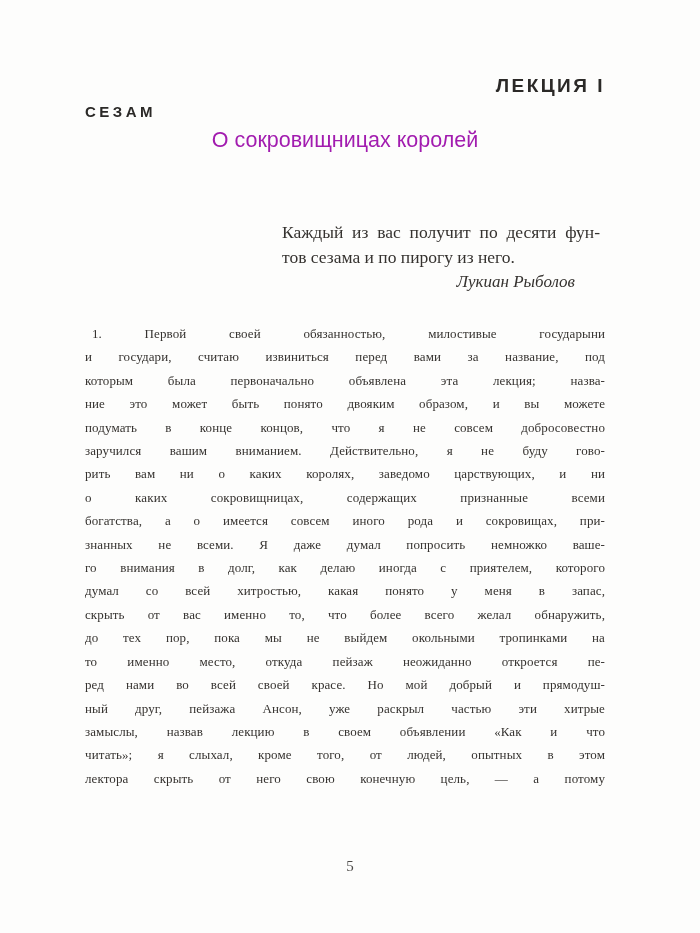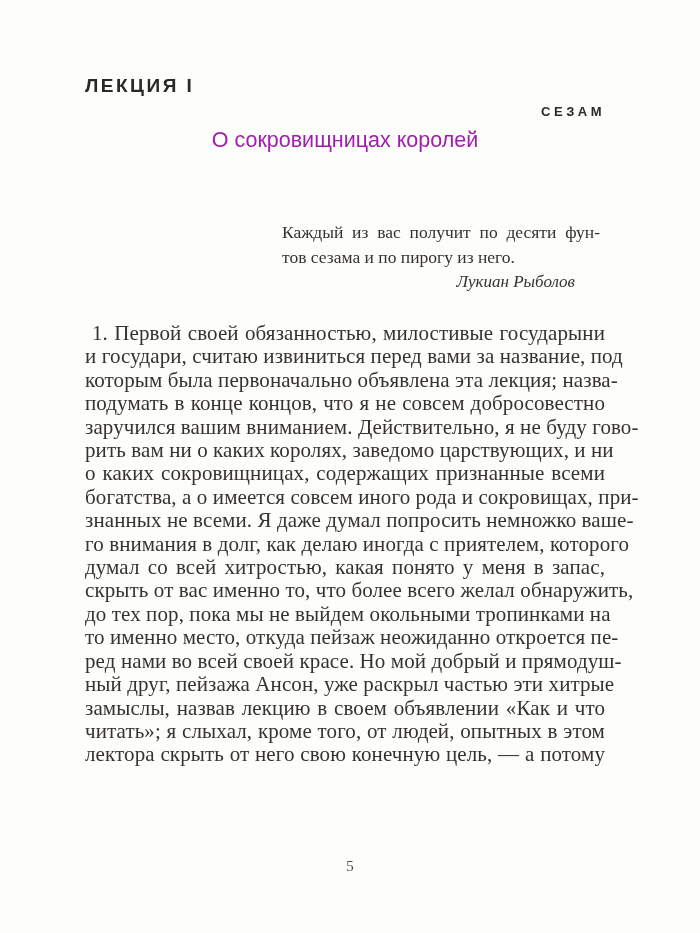--- a/index.html
+++ b/index.html
@@ -28,31 +28,31 @@
     width:520px;
   }
   
   .heading{ margin-top:74px; }
   .lecture{
     font-family:"Liberation Sans", sans-serif;
     font-weight:bold;
     font-size:19px;
     letter-spacing:2.5px;
     line-height:24px;
-    text-align:left;
+    text-align:right;
     color:var(--heading);
   }
   .chapter-title{
     font-family:"Liberation Sans", sans-serif;
     font-weight:bold;
-    font-size:13px;
+    font-size:15px;
     letter-spacing:3.5px;
     line-height:24px;
     margin-top:2px;
-    text-align:right;
+    text-align:left;
     color:var(--heading);
   }
   .chapter-subtitle{
     font-family:"Liberation Sans", sans-serif;
     font-weight:normal;
     font-size:21.5px;
     line-height:28px;
     margin-top:2px;
     text-align:center;
     color:#a21caf;
@@ -77,21 +77,21 @@
     margin-top:0;
     font-style:italic;
     font-size:17px;
     line-height:24px;
     text-align:right;
     padding-right:25px;
   }
   
   .body-text{
     margin-top:28px;
-    font-size:21px;
+    font-size:13px;
     line-height:23.4px;
   }
   .body-text .line{
     text-align:justify;
     text-align-last:justify;
     white-space:nowrap;
     letter-spacing:0.1px;
   }
   .body-text .line:first-child{
     padding-left:7px;
@@ -125,20 +125,21 @@
           <div class="line">Каждый из вас получит по десяти фун-</div>
           <div class="line">тов сезама и по пирогу из него.</div>
         </div>
       <div class="epigraph-attribution">Лукиан Рыболов</div>
     </div>
 
     <div class="body-text">
         <div class="line">1. Первой своей обязанностью, милостивые государыни</div>
         <div class="line">и государи, считаю извиниться перед вами за название, под</div>
         <div class="line">которым была первоначально объявлена эта лекция; назва-</div>
+        <div class="line">ние это может быть понято двояким образом, и вы можете</div>
         <div class="line">подумать в конце концов, что я не совсем добросовестно</div>
         <div class="line">заручился вашим вниманием. Действительно, я не буду гово-</div>
         <div class="line">рить вам ни о каких королях, заведомо царствующих, и ни</div>
         <div class="line">о каких сокровищницах, содержащих признанные всеми</div>
         <div class="line">богатства, а о имеется совсем иного рода и сокровищах, при-</div>
         <div class="line">знанных не всеми. Я даже думал попросить немножко ваше-</div>
         <div class="line">го внимания в долг, как делаю иногда с приятелем, которого</div>
         <div class="line">думал со всей хитростью, какая понято у меня в запас,</div>
         <div class="line">скрыть от вас именно то, что более всего желал обнаружить,</div>
         <div class="line">до тех пор, пока мы не выйдем окольными тропинками на</div>

